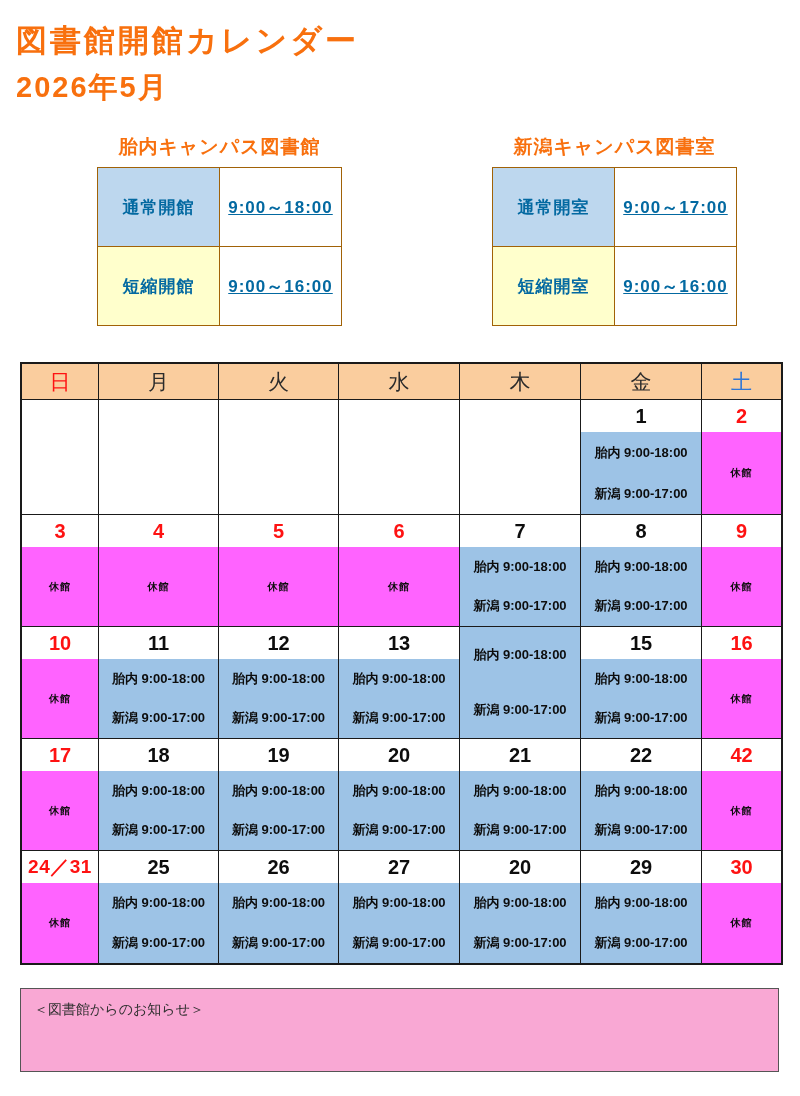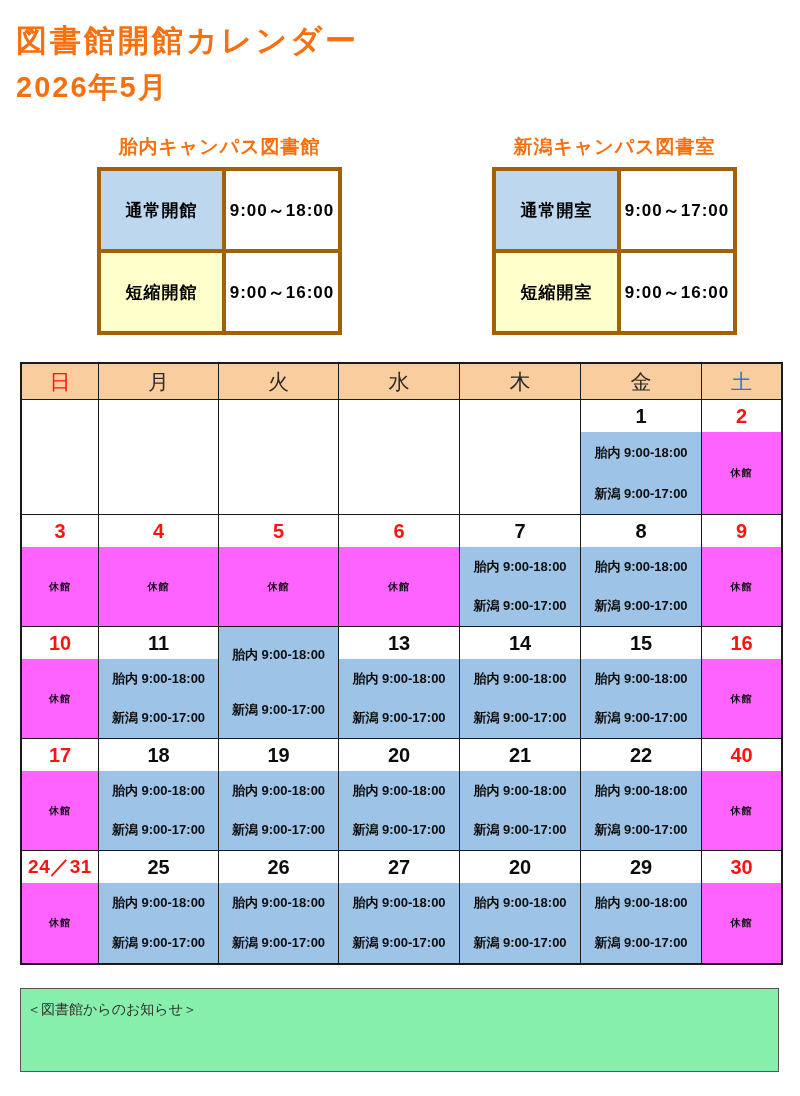--- a/index.html
+++ b/index.html
@@ -19,27 +19,27 @@
   
   .legend{position:absolute;top:134px;width:245px;}
   #legend-left{left:97px;}
   #legend-right{left:458px;margin-left:34px;}
   .legend .legend-heading{
     margin:0 0 7px 0;text-align:center;font-size:19px;
     color:var(--orange);font-weight:bold;letter-spacing:1px;
   }
   .legend table{border-collapse:collapse;width:100%;table-layout:fixed;}
   .legend td{
-    border:4px solid #a16207;height:76px;text-align:center;
-    font-weight:bold;font-size:17px;color:#000000;
+    border:1px solid #a16207;height:76px;text-align:center;
+    font-weight:bold;font-size:17px;color:#0369a1;
   }
   .legend td.lbl{width:119px;letter-spacing:1px;}
   .legend tr.normal td.lbl{background:var(--legend-blue);}
   .legend tr.short  td.lbl{background:var(--legend-yellow);text-align:center;}
-  .legend td.val{background:#ffffff;letter-spacing:1px;}
+  .legend td.val{background:#ffffff;letter-spacing:1px;text-decoration:underline;}
 
   
   #cal-grid{
     position:absolute;left:20px;top:362px;
     display:grid;
     grid-template-columns:77px 120px 120px 121px 121px 121px 79px;
     grid-template-rows:36px 115px 112px 112px 112px 112px;
     border:2px solid #1a1a1a;background:#ffffff;
   }
   .hcell{
@@ -66,22 +66,22 @@
   }
   .cell[data-type="open"]   .content{background:var(--open-bg);align-items:center;}
   .cell[data-type="closed"] .content{background:var(--closed-bg);}
   .cell[data-type="empty"]  .content{background:#ffffff;}
   .time{font-weight:bold;font-size:13px;color:#0d0d0d;white-space:nowrap;}
   .closed-label{font-weight:bold;font-size:10px;color:#0d0d0d;letter-spacing:1px;}
 
   
   .notice{
     position:absolute;left:20px;top:988px;width:759px;height:84px;
-    box-sizing:border-box;border:1px solid #555;background:#86efac;
-    padding:7px 6px;color:#303030;font-size:14px;line-height:1.95;
+    box-sizing:border-box;border:1px solid #555;background:#f9a8d4;
+    padding:7px 13px;color:#303030;font-size:14px;line-height:1.95;
   }
   .notice p{margin:0;}
 </style>
 </head>
 <body>
 
 <header class="page-title">
   <div class="t1">図書館開館カレンダー</div>
   <div class="t2">2026年5月</div>
 </header>
@@ -210,34 +210,34 @@
       </div>
     </div>
     <div class="cell" data-type="open">
       <div class="num">11</div>
       <div class="content">
         <div class="time">胎内 9:00-18:00</div>
         <div class="time">新潟 9:00-17:00</div>
       </div>
     </div>
     <div class="cell" data-type="open">
+      <div class="num">12</div>
       <div class="content">
         <div class="time">胎内 9:00-18:00</div>
         <div class="time">新潟 9:00-17:00</div>
       </div>
     </div>
     <div class="cell" data-type="open">
       <div class="num">13</div>
       <div class="content">
         <div class="time">胎内 9:00-18:00</div>
         <div class="time">新潟 9:00-17:00</div>
       </div>
     </div>
     <div class="cell" data-type="open">
-      <div class="num">14</div>
       <div class="content">
         <div class="time">胎内 9:00-18:00</div>
         <div class="time">新潟 9:00-17:00</div>
       </div>
     </div>
     <div class="cell" data-type="open">
       <div class="num">15</div>
       <div class="content">
         <div class="time">胎内 9:00-18:00</div>
         <div class="time">新潟 9:00-17:00</div>
@@ -284,21 +284,21 @@
       </div>
     </div>
     <div class="cell" data-type="open">
       <div class="num">22</div>
       <div class="content">
         <div class="time">胎内 9:00-18:00</div>
         <div class="time">新潟 9:00-17:00</div>
       </div>
     </div>
     <div class="cell last-col" data-type="closed">
-      <div class="num red">40</div>
+      <div class="num red">42</div>
       <div class="content">
         <div class="closed-label">休館</div>
       </div>
     </div>
     <div class="cell last-row" data-type="closed">
       <div class="num red small">24／31</div>
       <div class="content">
         <div class="closed-label">休館</div>
       </div>
     </div>

